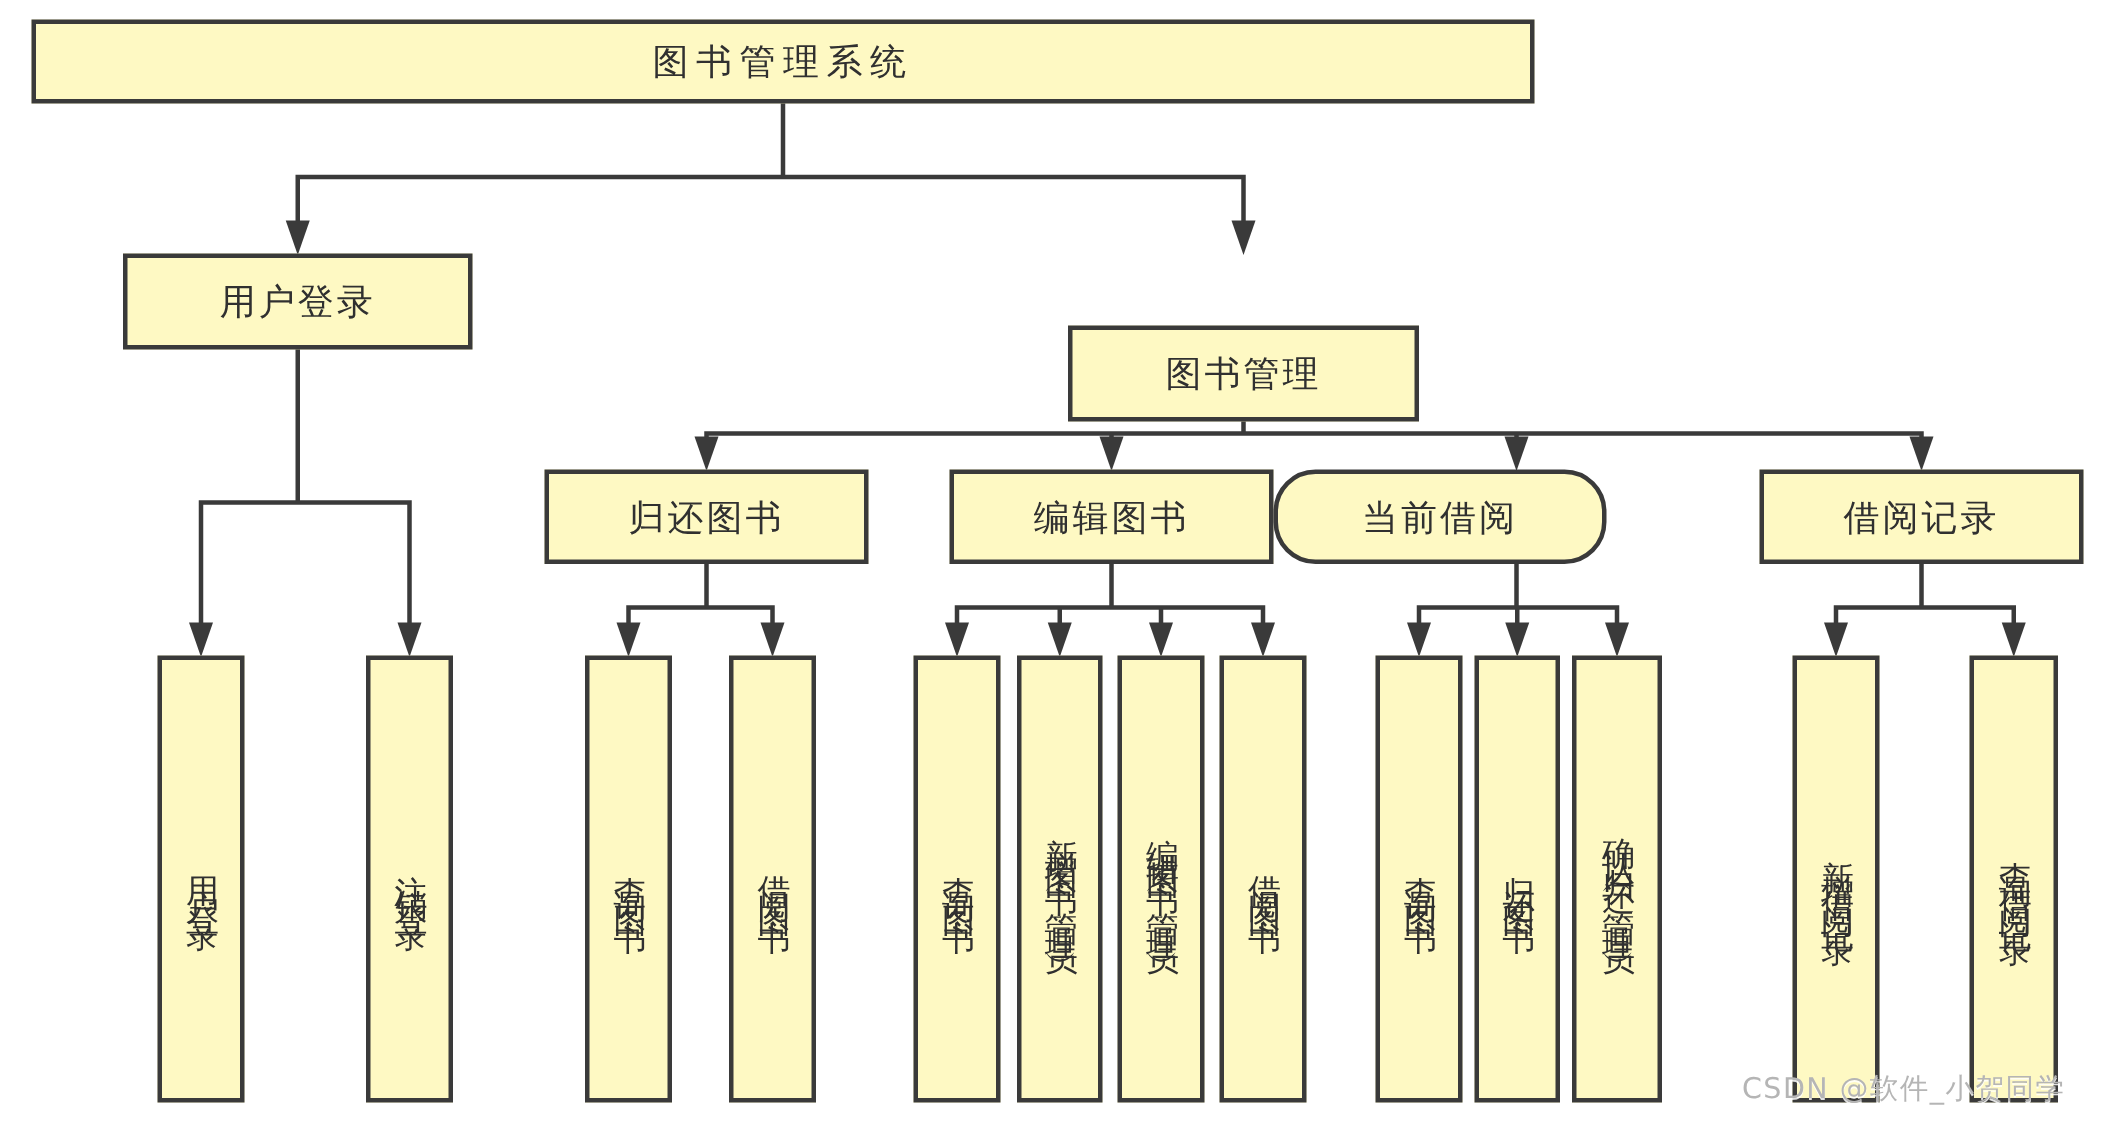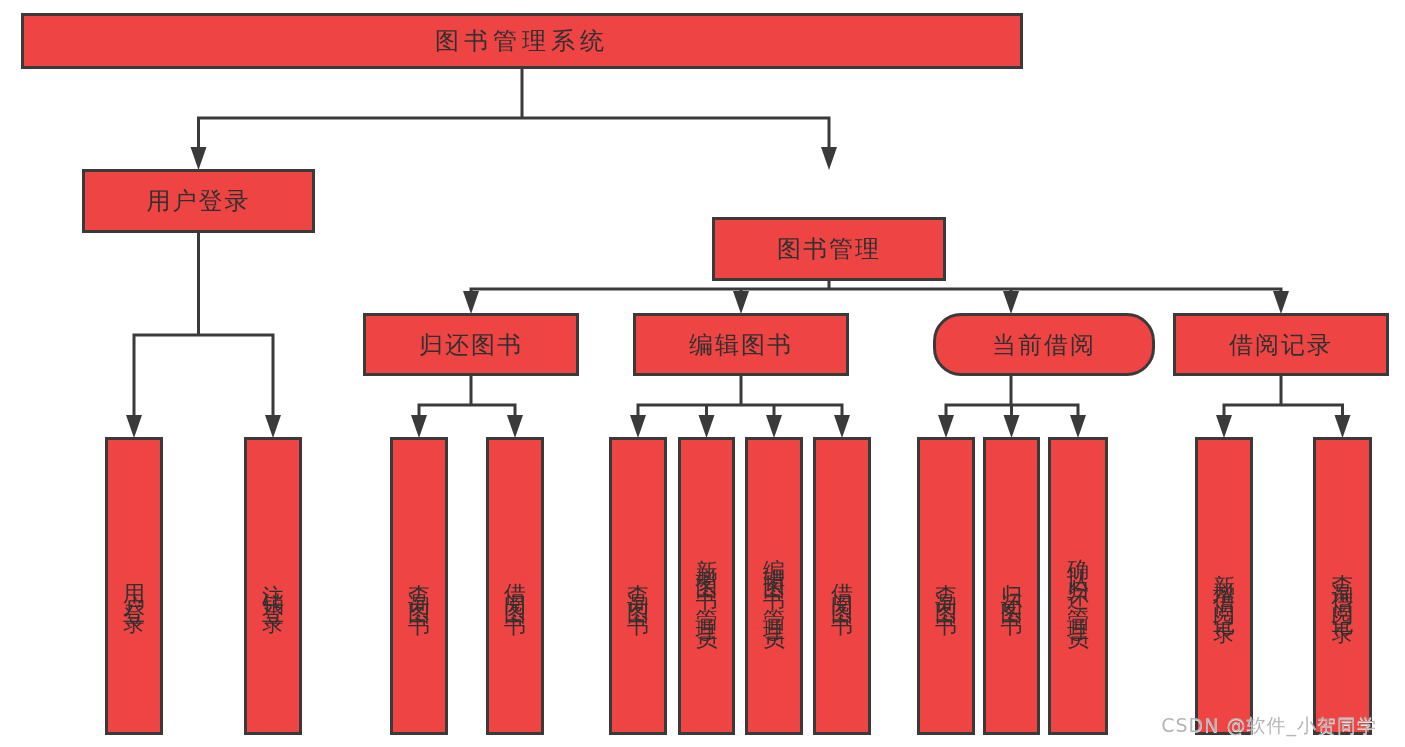--- a/index.html
+++ b/index.html
@@ -7,21 +7,21 @@
     position:relative;
     width:1405px;height:747px;
     background:#ffffff;
     font-family:"DejaVu Sans","Liberation Sans",sans-serif;
     overflow:hidden;
   }
   #connectors{position:absolute;left:0;top:0;}
   .box{
     position:absolute;
     box-sizing:border-box;
-    background:#ef4444;
+    background:#fef9c3;
     border:3px solid #3a3a3a;
     display:flex;align-items:center;justify-content:center;
     color:#303030;
   }
   .hbox{font-size:24px;letter-spacing:2px;white-space:nowrap;}
   .root-box{letter-spacing:5px;}
   .vbox > span{
     writing-mode:vertical-rl;
     text-orientation:mixed;
     font-size:22px;
@@ -74,21 +74,21 @@
     </div>
     <div class="box hbox" style="left: 712px; top: 169px; width: 234px; height: 64px; border-color: rgb(58, 58, 58); color: rgb(48, 48, 48); margin-top: 48px;">
       <span>图书管理</span>
     </div>
     <div class="box hbox" style="left: 363px; top: 313px; width: 216px; height: 63px; border-color: rgb(58, 58, 58); color: rgb(48, 48, 48);">
       <span>归还图书</span>
     </div>
     <div class="box hbox" style="left: 633px; top: 313px; width: 216px; height: 63px; border-color: rgb(58, 58, 58); color: rgb(48, 48, 48);">
       <span>编辑图书</span>
     </div>
-    <div class="box hbox" style="left: 933px; top: 313px; width: 222px; height: 63px; border-color: rgb(58, 58, 58); color: rgb(48, 48, 48); border-radius: 28px;">
+    <div class="box hbox" style="left: 849px; top: 313px; width: 222px; height: 63px; border-color: rgb(58, 58, 58); color: rgb(48, 48, 48); border-radius: 28px;">
       <span>当前借阅</span>
     </div>
     <div class="box hbox" style="left: 1173px; top: 313px; width: 216px; height: 63px; border-color: rgb(58, 58, 58); color: rgb(48, 48, 48);">
       <span>借阅记录</span>
     </div>
     <div class="box vbox" style="left: 105px; top: 437px; width: 58px; height: 298px; border-color: rgb(58, 58, 58); color: rgb(48, 48, 48);">
       <span>用户登录</span>
     </div>
     <div class="box vbox" style="left: 244px; top: 437px; width: 58px; height: 298px; border-color: rgb(58, 58, 58); color: rgb(48, 48, 48);">
       <span>注销登录</span>

